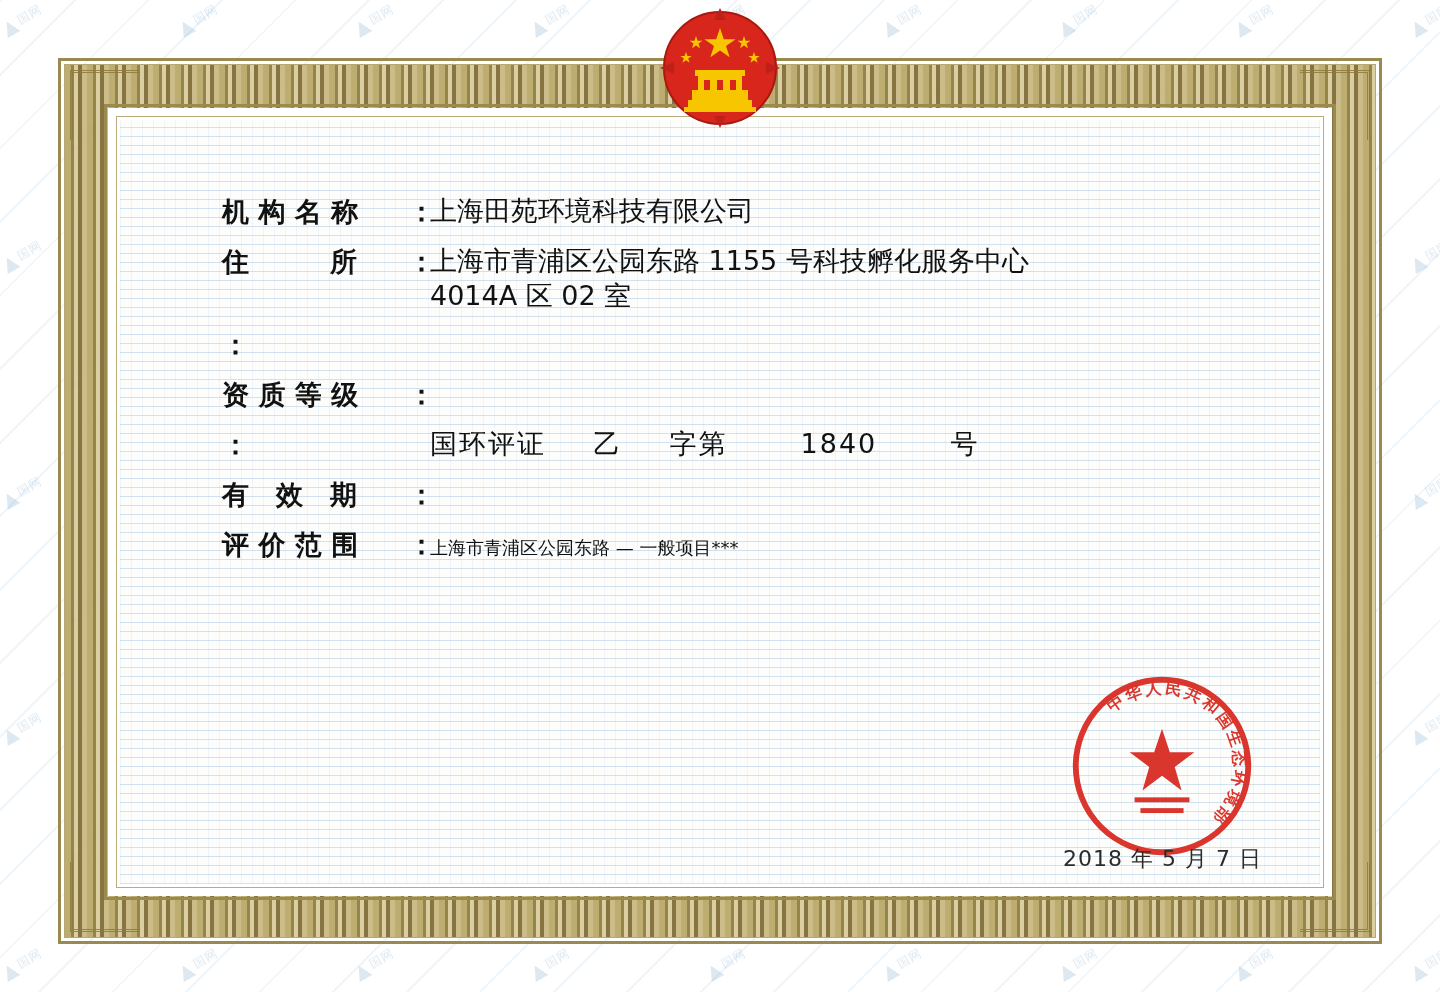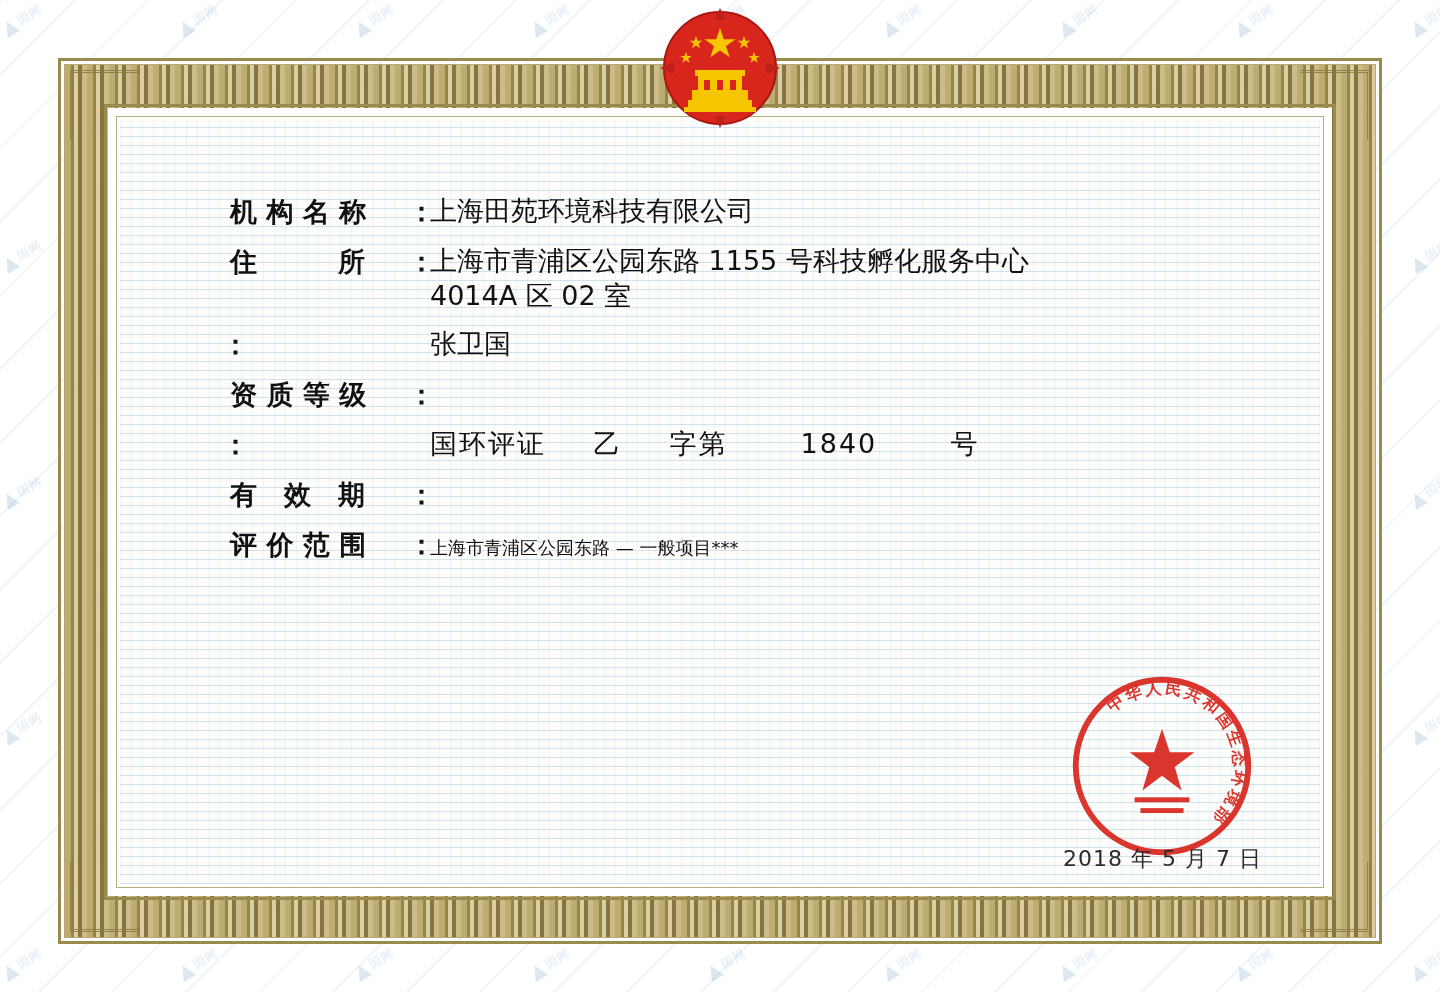--- a/index.html
+++ b/index.html
@@ -149,21 +149,20 @@
     font-weight: bold;
     color: #111;
     display: flex;
     justify-content: space-between;
     letter-spacing: 0px;
   }
   .field-label .lab-txt {
     display: flex;
     justify-content: space-between;
     width: 176px;
-    margin-left: 8px;
   }
   .field-label .colon { width: 22px; text-align: right; }
   .field-value {
     font-size: 27px;
     color: #111;
     font-weight: bold;
     line-height: 1.28;
     flex: 1 1 auto;
   }
   .field-value.normal { font-weight: normal; }
@@ -350,21 +349,20 @@
         <div class="field-value normal">
           <span>上海市青浦区公园东路 1155 号科技孵化服务中心</span>
           <span class="line2">4014A 区 02 室</span>
         </div>
       </div>
 
       <div class="field-row">
         <div class="field-label">
           <span class="colon">：</span>
         </div>
-        <div class="field-value normal">张卫国</div>
       </div>
 
       <div class="field-row">
         <div class="field-label">
           <span class="lab-txt">资 质 等 级</span>
           <span class="colon">：</span>
         </div>
       </div>
 
       <div class="field-row">

